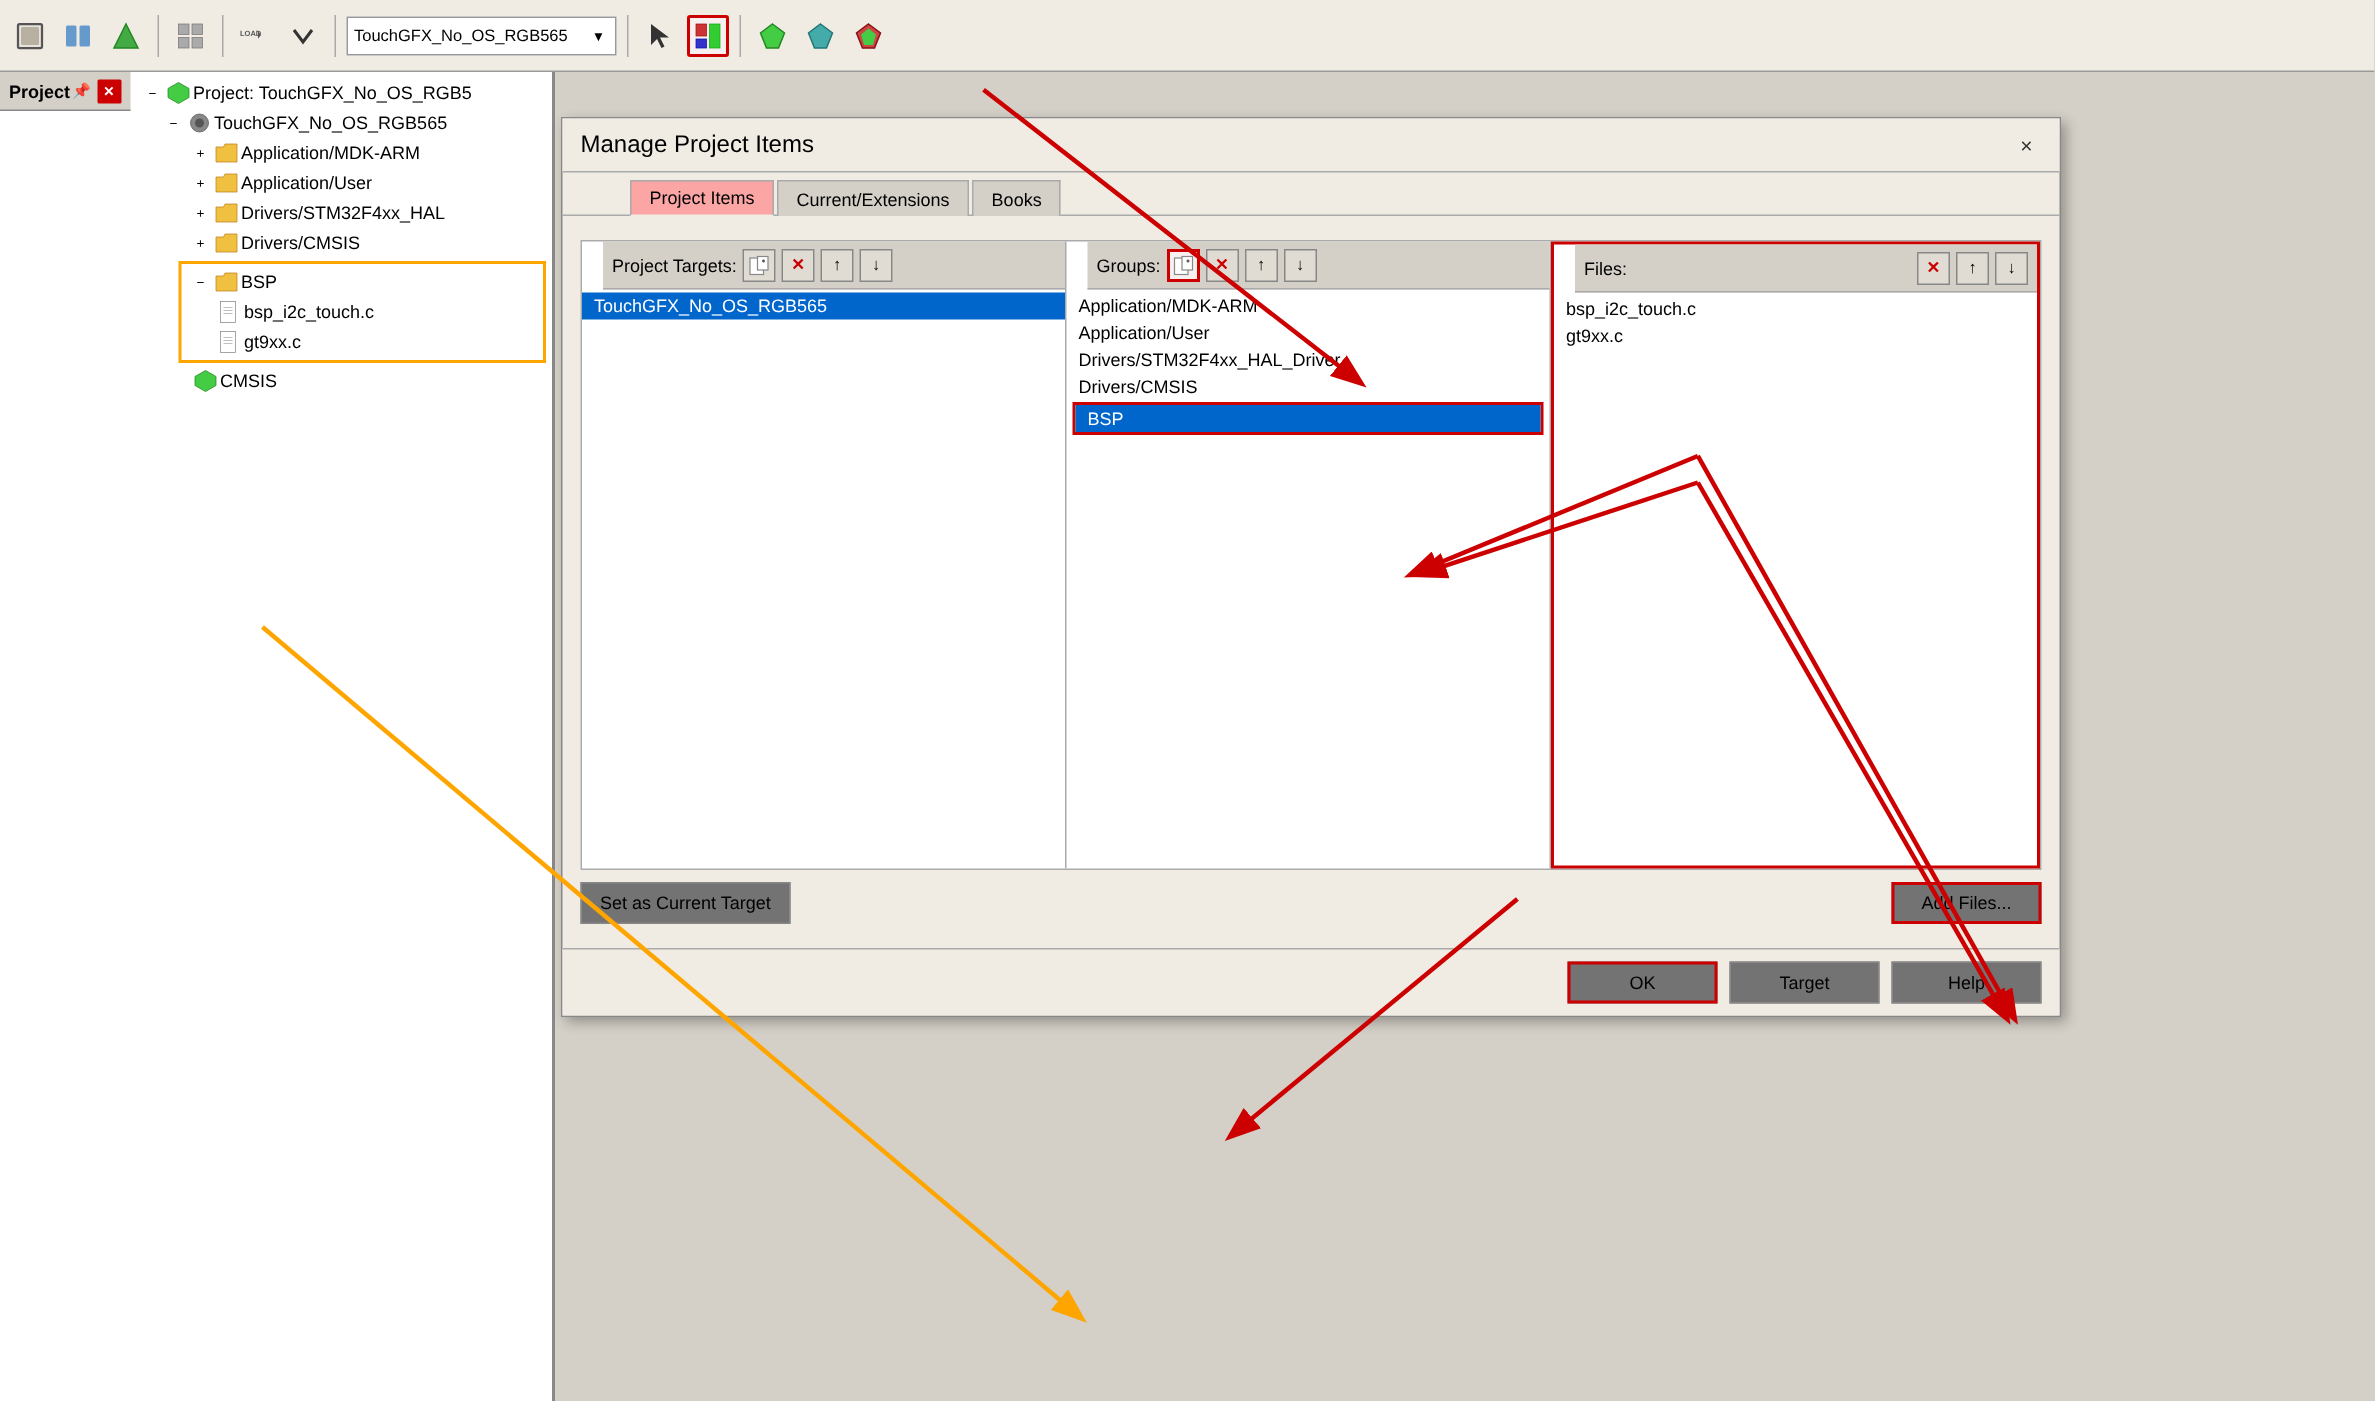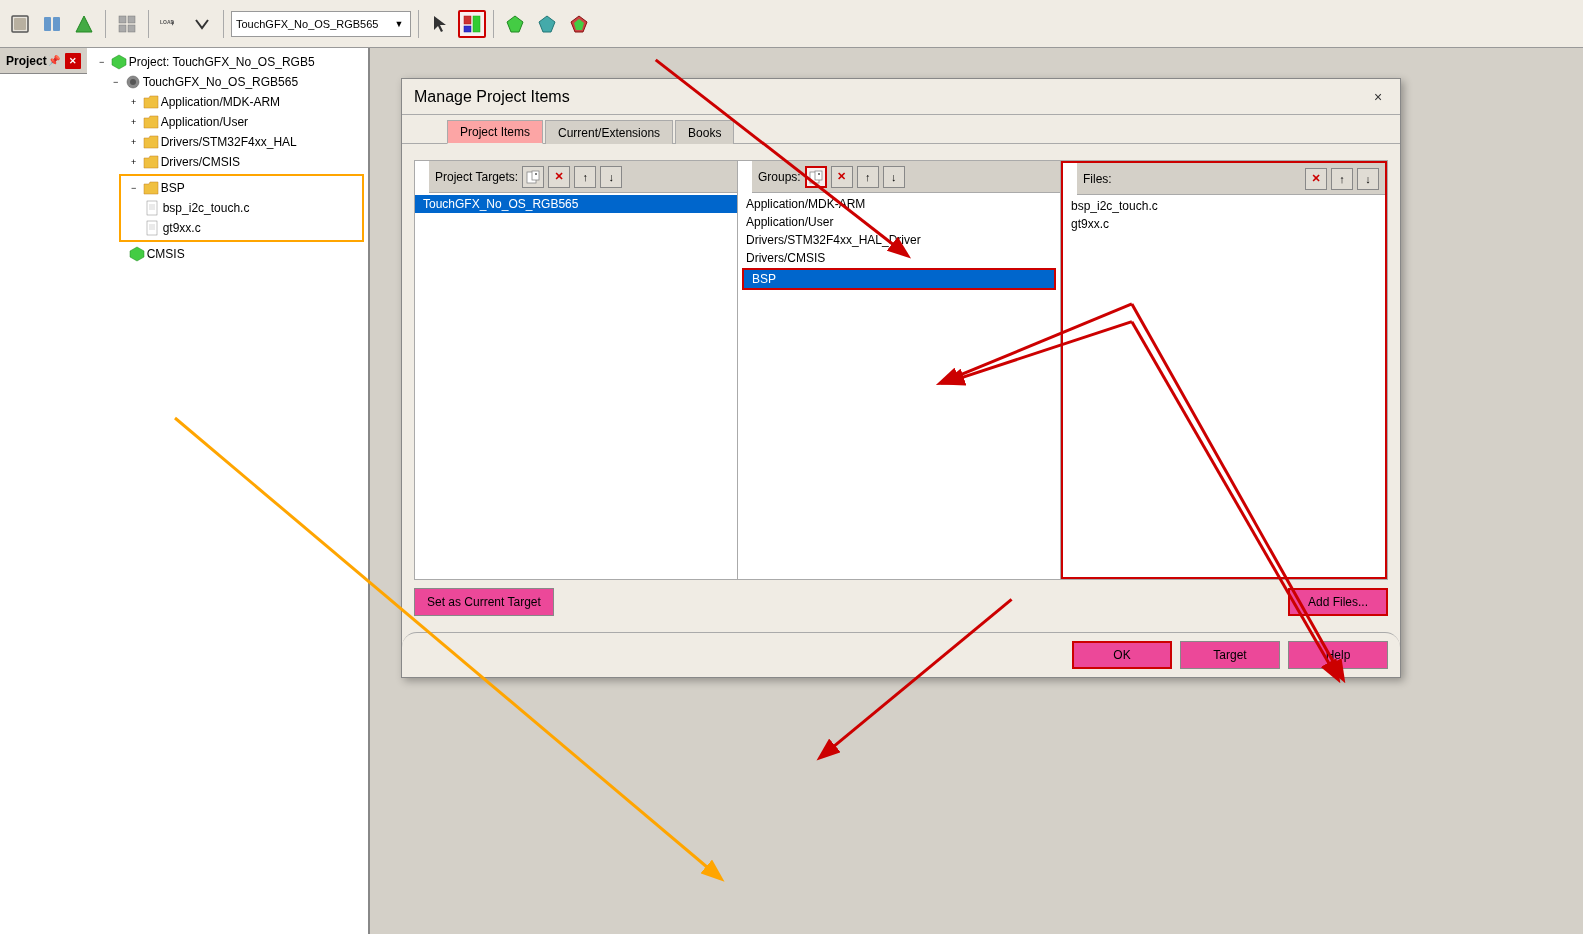--- a/index.html
+++ b/index.html
@@ -140,21 +140,21 @@
     .dialog-area {
       flex: 1;
       position: relative;
       background: #d4d0c8;
     }
 
     
     .modal-dialog {
       position: absolute;
       top: 30px;
-      left: 31px;
+      left: 4px;
       width: 1000px;
       background: #f0ece4;
       border: 1px solid #888;
       box-shadow: 3px 3px 8px rgba(0,0,0,0.3);
     }
     .modal-titlebar {
       background: #f0ece4;
       border-bottom: 1px solid #aaa;
       padding: 8px 12px;
       display: flex;
@@ -265,29 +265,28 @@
     }
 
     
     .modal-footer {
       padding: 8px 12px;
       display: flex;
       align-items: center;
       justify-content: space-between;
       border-top: 1px solid #aaa;
       background: #f0ece4;
-      border-radius: 15px;
     }
     .footer-right { display: flex; gap: 8px; }
     .footer-btn {
       min-width: 100px;
       height: 28px;
       padding: 0 12px;
       border: 1px solid #888;
-      background: #ec4899;
+      background: #737373;
       cursor: pointer;
       font-size: 12px;
       display: flex; align-items: center; justify-content: center;
     }
     .footer-btn-highlight {
       border: 2px solid #cc0000 !important;
     }
     .add-files-btn {
       border: 2px solid #cc0000;
       min-width: 100px;

